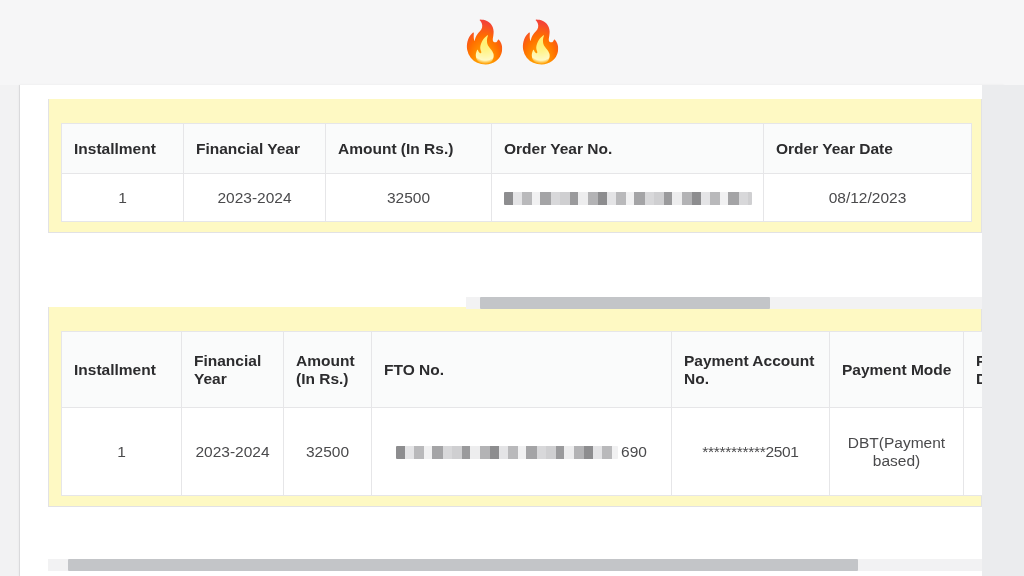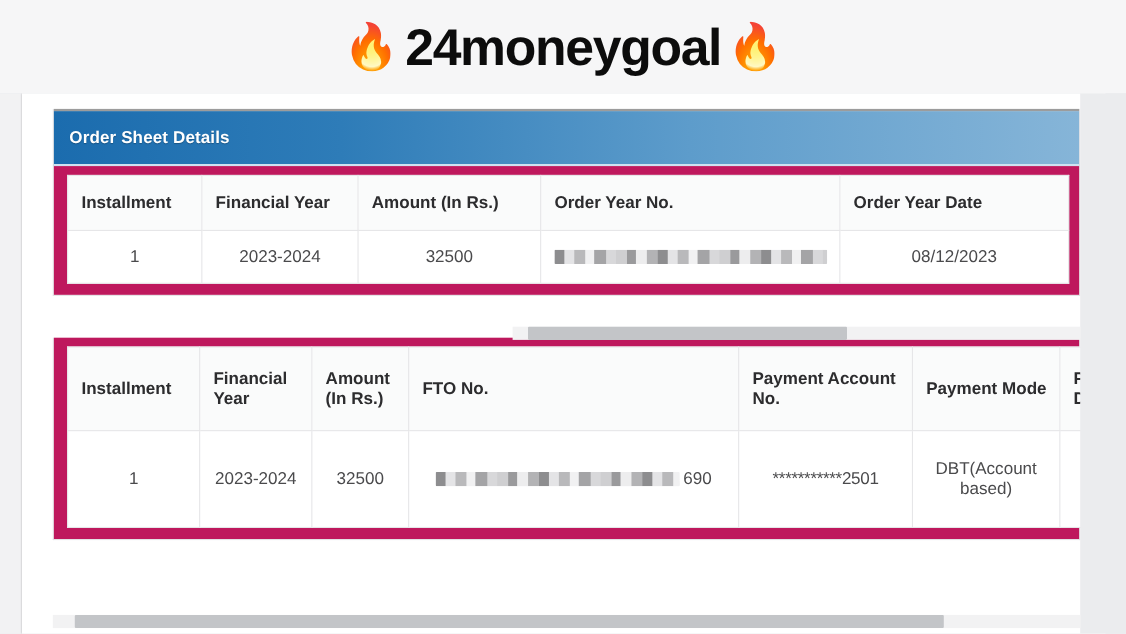--- a/index.html
+++ b/index.html
@@ -90,21 +90,21 @@
     box-shadow: inset 0 -2px 0 #cfe2f1;
   }
   .panel-title {
     color: #ffffff;
     font-size: 15.5px;
     font-weight: 700;
     letter-spacing: 0.1px;
     text-shadow: 0 1px 1px rgba(0,0,0,0.25);
   }
 
-  .panel-body { padding: 8px 12px 10px 12px; background: #be185d; }
+  .panel-body { padding: 24px 12px 10px 12px; background: #fef9c3; }
 
   table.grid {
     border-collapse: collapse;
     table-layout: fixed;
     width: 100%;
     background: #fff;
   }
   table.grid th,
   table.grid td {
     border: 1px solid #e6e6e8;
@@ -179,34 +179,30 @@
     width: 42px; height: 491px;
     background: #ebecee;
   }
 </style>
 </head>
 <body>
 
 <div class="brand-band">
   <div class="brand-title">
     <span class="brand-flame">🔥</span>
-      <span>24moneygoal</span>
       <span class="brand-flame">🔥</span>
   </div>
 </div>
 
 <div class="page-area">
   <div class="page-left-edge"></div>
 
   <div class="page-sheet">
 
     <div class="panel" id="panel-order">
-      <div class="panel-head">
-        <span class="panel-title">Order Sheet Details</span>
-      </div>
       <div class="panel-body">
         <table class="grid" id="tbl-order">
           <colgroup>
             <col style="width:122px">
               <col style="width:142px">
               <col style="width:166px">
               <col style="width:272px">
               <col style="width:208px">
           </colgroup>
           <thead>
@@ -258,21 +254,21 @@
           </thead>
           <tbody>
             <tr>
               <td>1</td>
               <td>2023-2024</td>
               <td>32500</td>
               <td class="fto-no-cell">
                 <span class="redact redact-fto"></span><span>690</span>
               </td>
               <td class="masked-acct">***********2501</td>
-              <td>DBT(Account based)</td>
+              <td>DBT(Payment based)</td>
               <td>2</td>
             </tr>
           </tbody>
         </table>
       </div>
     </div>
 
   </div>
 
   <div class="clip-right"></div>

